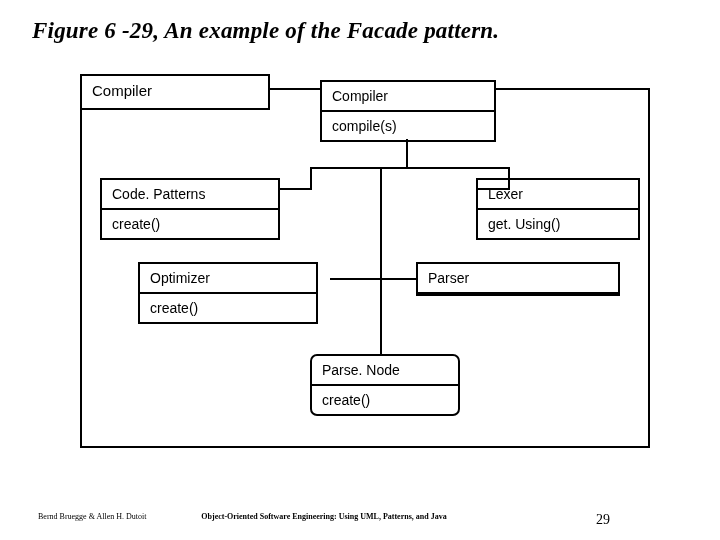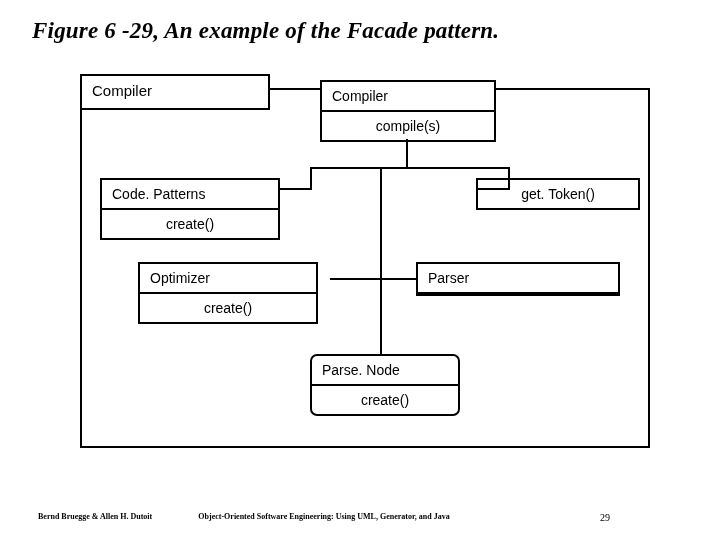--- a/index.html
+++ b/index.html
@@ -3,25 +3,25 @@
 <meta charset="utf-8">
 <style>
   * { box-sizing: border-box; margin: 0; padding: 0; }
   html, body { width: 720px; height: 540px; background: #fff; font-family: "Times New Roman", Times, serif; color: #000; }
   .page { position: relative; width: 648px; height: 540px; }
   .title { position: absolute; top: 18px; left: 32px; font-size: 23px; font-style: italic; font-weight: bold; letter-spacing: 0.2px; }
   .package-box { position: absolute; left: 80px; top: 88px; width: 570px; height: 360px; border: 2px solid #000; background: #fff; }
   .package-tab { position: absolute; left: 80px; top: 74px; width: 190px; height: 36px; border: 2px solid #000; background: #fff; padding: 6px 10px; font-family: Arial, Helvetica, sans-serif; font-size: 15px; }
   .class-box { position: absolute; border: 2px solid #000; background: #fff; font-family: Arial, Helvetica, sans-serif; font-size: 14px; }
   .class-name { border-bottom: 2px solid #000; padding: 6px 10px; text-align: left; }
-  .class-ops { padding: 6px 10px; text-align: center; }
+  .class-ops { padding: 6px 10px; text-align: left; }
   .line { position: absolute; background: #000; }
-  .footer-left { position: absolute; left: 38px; top: 512px; font-family: "Times New Roman", serif; font-size: 8px; font-weight: bold; }
+  .footer-left { position: absolute; left: 38px; top: 512px; font-family: "Times New Roman", serif; font-size: 8px; font-weight: normal; }
   .footer-center { position: absolute; left: 0; right: 0; top: 512px; text-align: center; font-family: "Times New Roman", serif; font-size: 8px; font-weight: bold; }
-  .footer-right { position: absolute; right: 38px; top: 512px; font-family: "Times New Roman", serif; font-size: 10px; }
+  .footer-right { position: absolute; right: 38px; top: 512px; font-family: "Times New Roman", serif; font-size: 14px; }
 </style>
 </head>
 <body>
 
 <div class="page">
 
   <div class="title">Figure 6 -29, An example of the Facade pattern.</div>
 
   <div class="package-box"></div>
   <div class="package-tab">Compiler</div>
@@ -30,21 +30,22 @@
     <div class="class-name">Compiler</div>
     <div class="class-ops">compile(s)</div>
   </div>
 
   <div class="class-box" style="left:100px; top:178px; width:180px;">
     <div class="class-name">Code. Patterns</div>
     <div class="class-ops">create()</div>
   </div>
 
   <div class="class-box" style="left:476px; top:178px; width:164px;">
-    <div class="class-ops">get. Token()</div>
+    <div class="class-name">Lexer</div>
+    <div class="class-ops">get. Using()</div>
   </div>
 
   <div class="class-box" style="left:138px; top:262px; width:180px;">
     <div class="class-name">Optimizer</div>
     <div class="class-ops">create()</div>
   </div>
 
   <div class="class-box" style="left:416px; top:262px; width:204px;">
     <div class="class-name">Parser</div>
   </div>
@@ -64,16 +65,16 @@
   <div class="line" style="left:508px; top:167px; width:2px; height:23px;"></div>
   <div class="line" style="left:476px; top:188px; width:34px; height:2px;"></div>
 
   <div class="line" style="left:380px; top:167px; width:2px; height:189px;"></div>
 
   <div class="line" style="left:330px; top:278px; width:52px; height:2px;"></div>
 
   <div class="line" style="left:380px; top:278px; width:38px; height:2px;"></div>
 
   <div class="footer-left">Bernd Bruegge &amp; Allen H. Dutoit</div>
-  <div class="footer-center">Object-Oriented Software Engineering: Using UML, Generator, and Java</div>
+  <div class="footer-center">Object-Oriented Software Engineering: Using UML, Patterns, and Java</div>
   <div class="footer-right">29</div>
 
 </div>
 
 </body></html>

